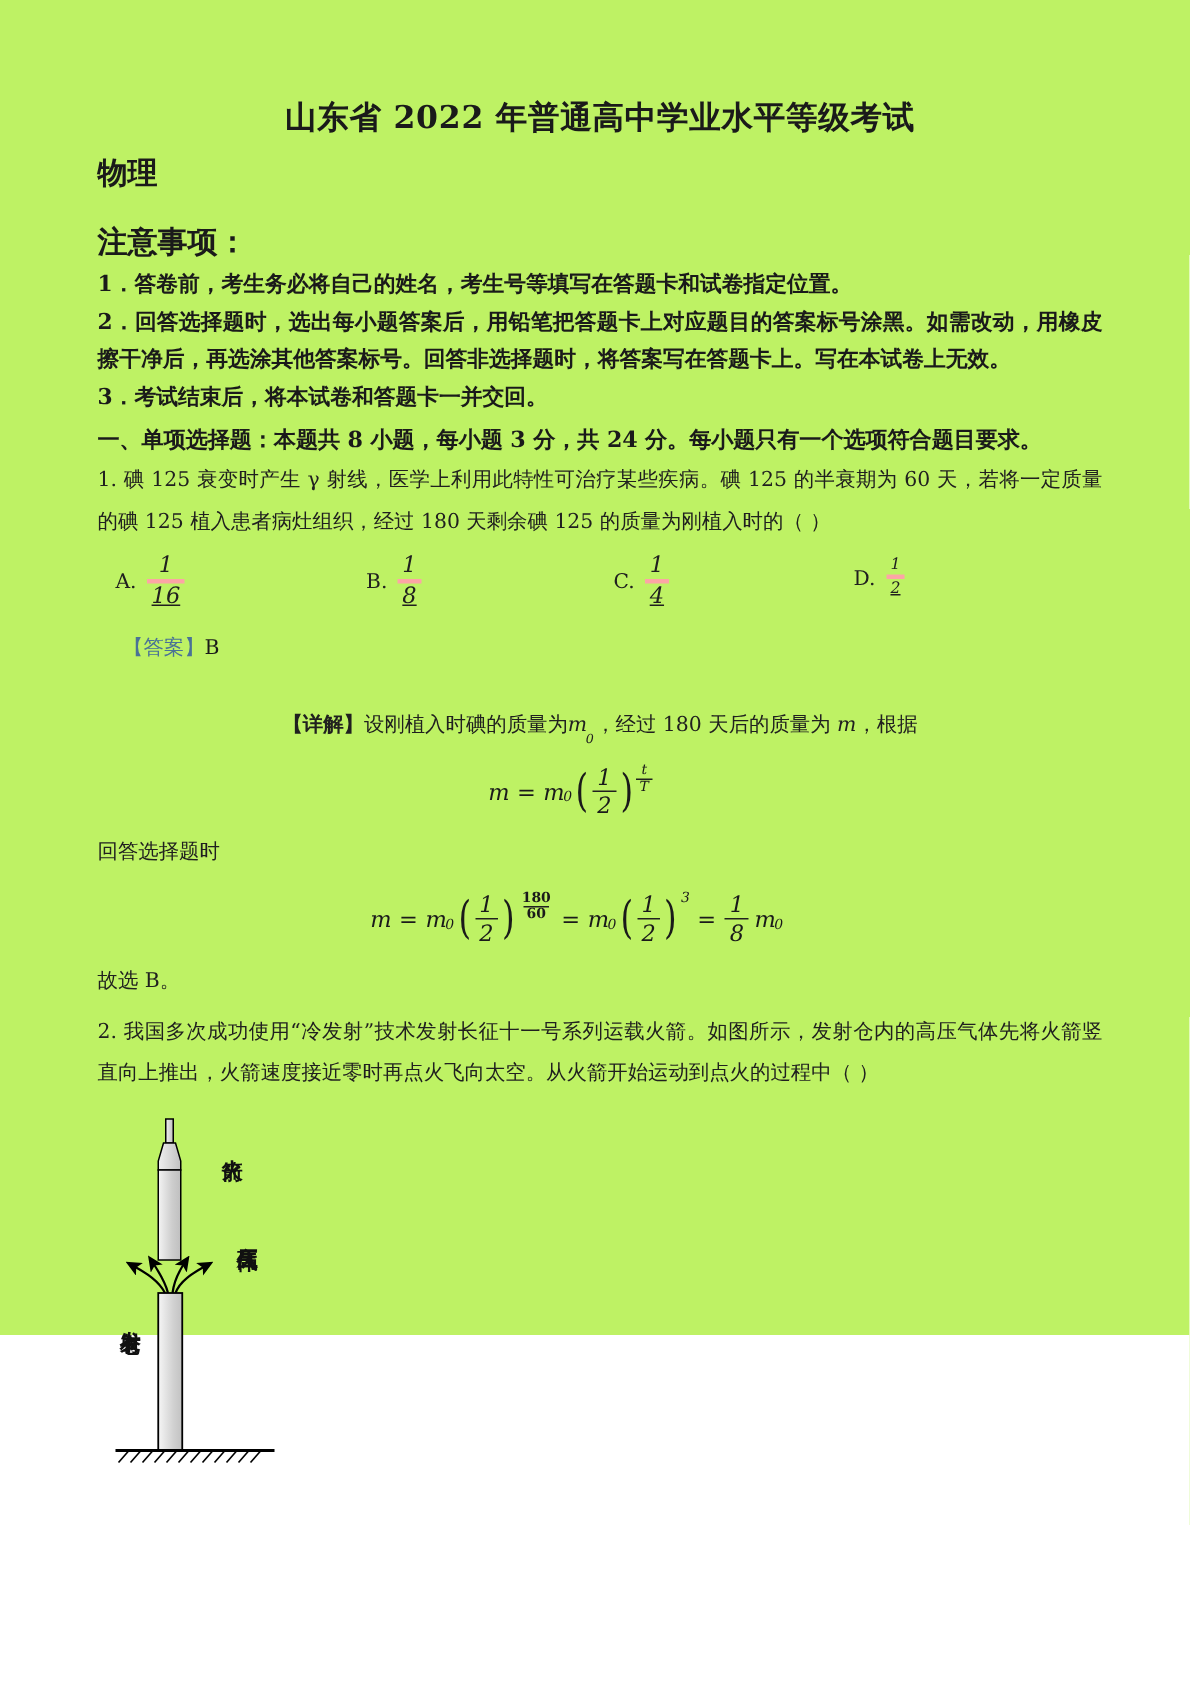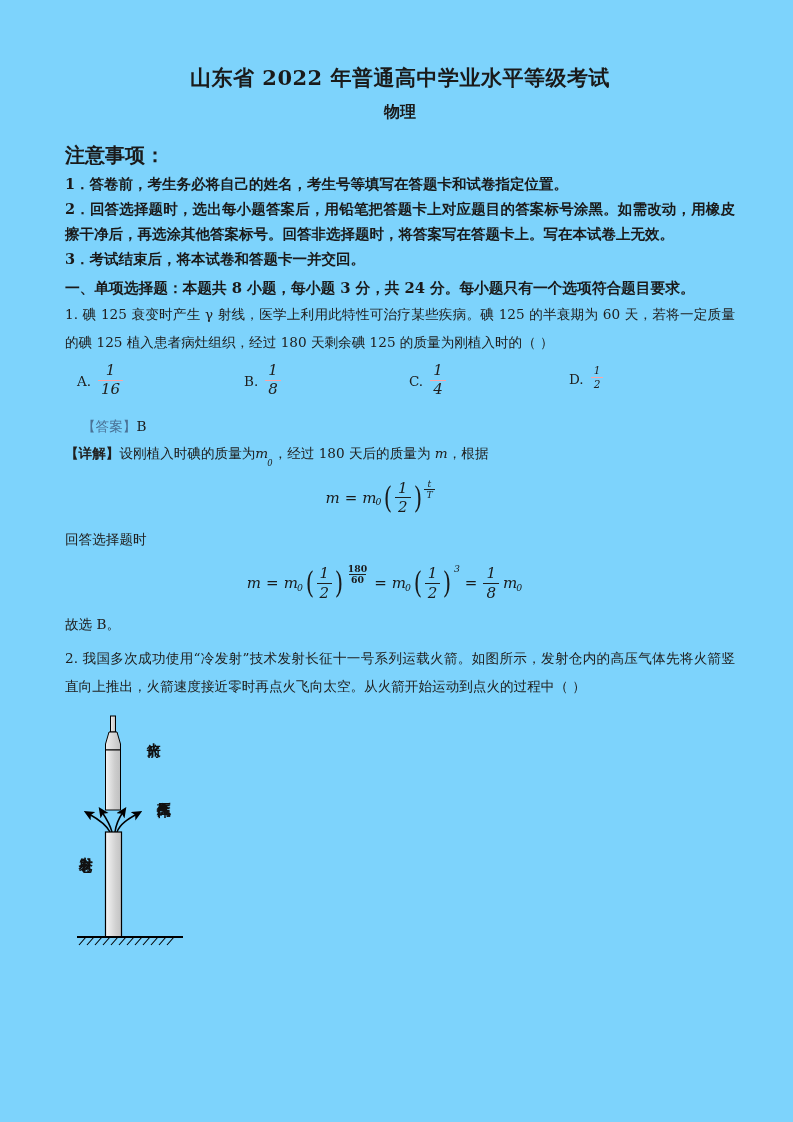--- a/index.html
+++ b/index.html
@@ -12,42 +12,42 @@
     height: 1122px;
     position: relative;
     font-family: "DejaVu Serif", "Liberation Serif", serif;
     color: #1a1a1a;
     overflow: hidden;
   }
   .page {
     position: absolute;
     left: 0; top: 0;
     width: 793px;
-    height: 1122px;
-    background: #7dd3fc;
+    height: 890px;
+    background: #bef264;
   }
   .content {
     position: absolute;
     left: 65px;
     top: 62px;
     width: 670px;
   }
 
   
   .doc-title {
     text-align: center;
     font-size: 21px;
     font-weight: bold;
     letter-spacing: 0.5px;
     line-height: 1.5;
     margin: 0 0 6px 0;
   }
   .doc-subtitle {
-    text-align: center;
-    font-size: 16px;
+    text-align: left;
+    font-size: 20px;
     font-weight: bold;
     line-height: 1.5;
     margin: 0 0 14px 0;
   }
 
   
   .notice-head {
     font-size: 20px;
     font-weight: bold;
     line-height: 1.72;
@@ -106,21 +106,22 @@
     justify-content: center;
     line-height: 1.05;
     font-style: italic;
     font-size: 15px;
   }
   .frac .num {
     padding: 0 3px 1px 3px;
   }
   .frac .den {
     padding: 1px 3px 0 3px;
-    border-top: 1px solid #fca5a5;
+    border-top: 3px solid #fca5a5;
+    text-decoration: underline;
   }
   .frac.small { font-size: 10.5px; }
 
   
   .ans-line {
     font-size: 13.6px;
     line-height: 2.0;
     margin: 0;
   }
   .tag-blue { color: #4a7296; margin-left: 17px; }
@@ -272,21 +273,21 @@
           <span class="den">2</span>
         </span>
       </div>
 
     </div>
 
     <p class="ans-line">
       <span class="tag-blue">【答案】</span><span class="tag-black">B</span>
     </p>
 
-    <p class="detail-line" style="margin-top:0;">
+    <p class="detail-line" style="margin-top:24px;text-align:center;">
       <b>【详解】</b><span>设刚植入时碘的质量为</span><span class="mi">m</span><span class="sub">0</span><span>，经过 180 天后的质量为</span>&nbsp;<span class="mi">m</span><span>，根据</span>
     </p>
 
     <div class="math-display shift-left">
       <span class="mrow">
         <span class="mi">m</span>
         <span class="mo">=</span>
         <span class="mi">m</span>
           <span class="sub">0</span>
         <span class="paren-group">

